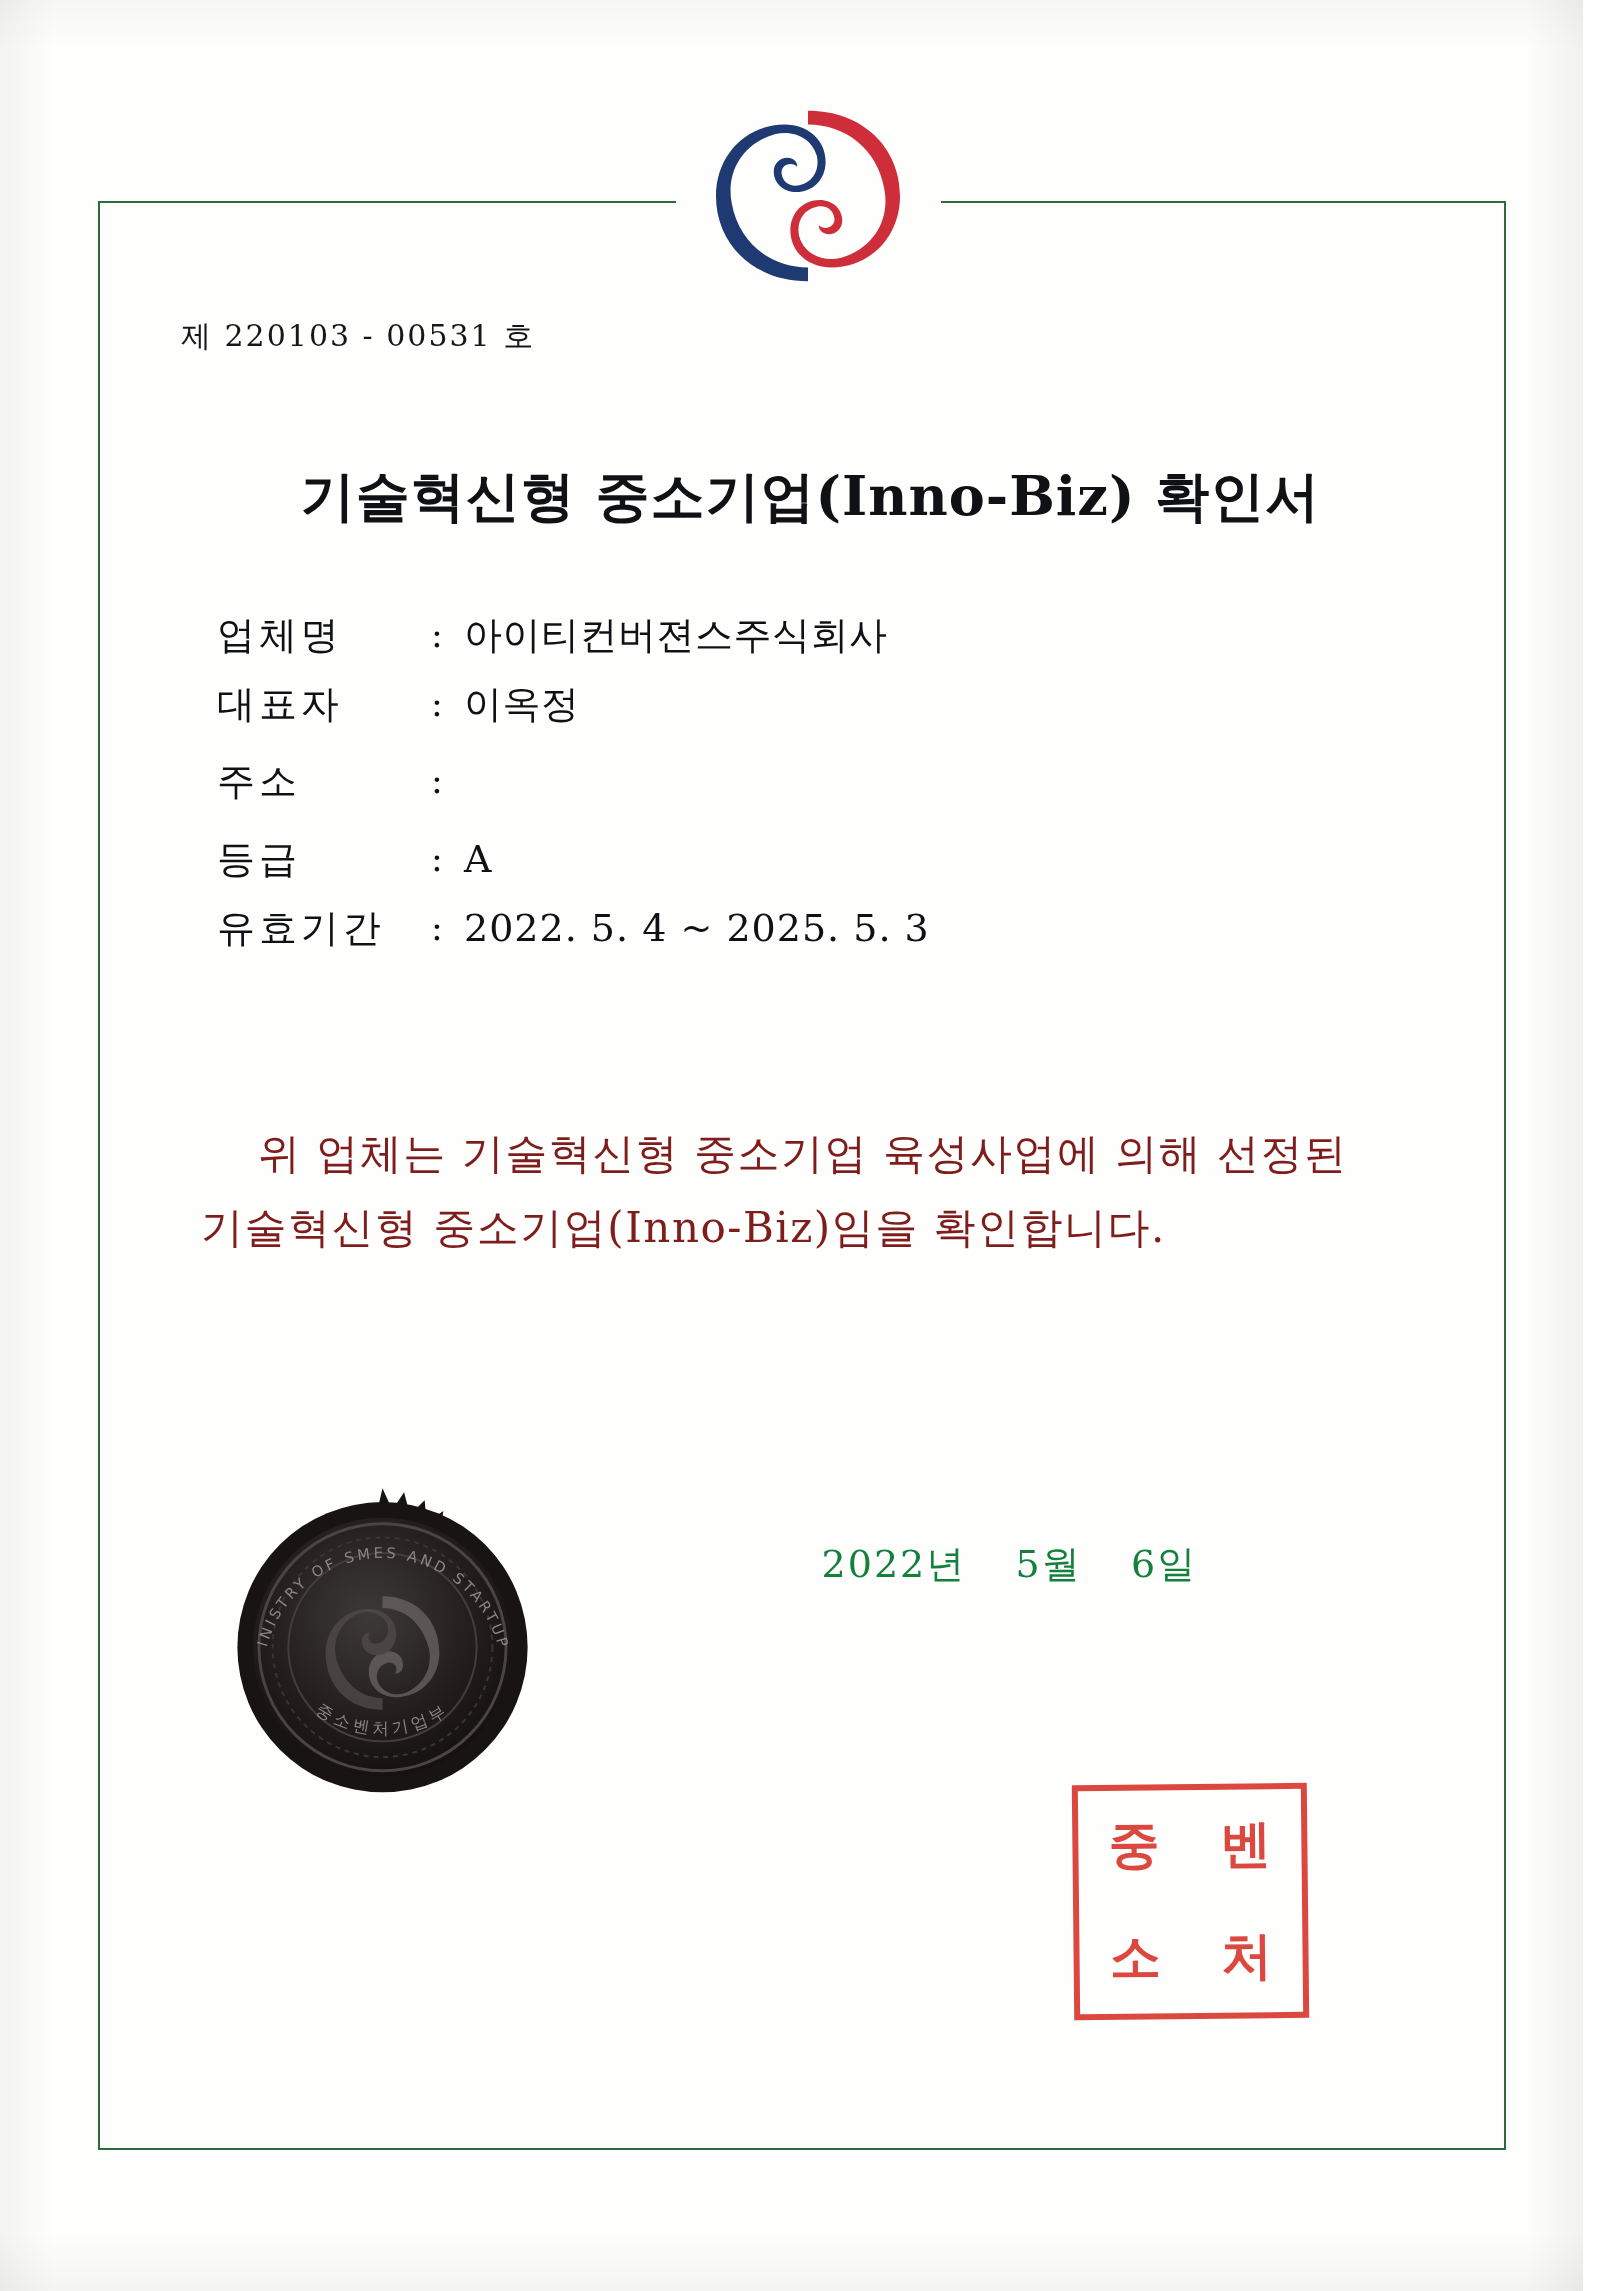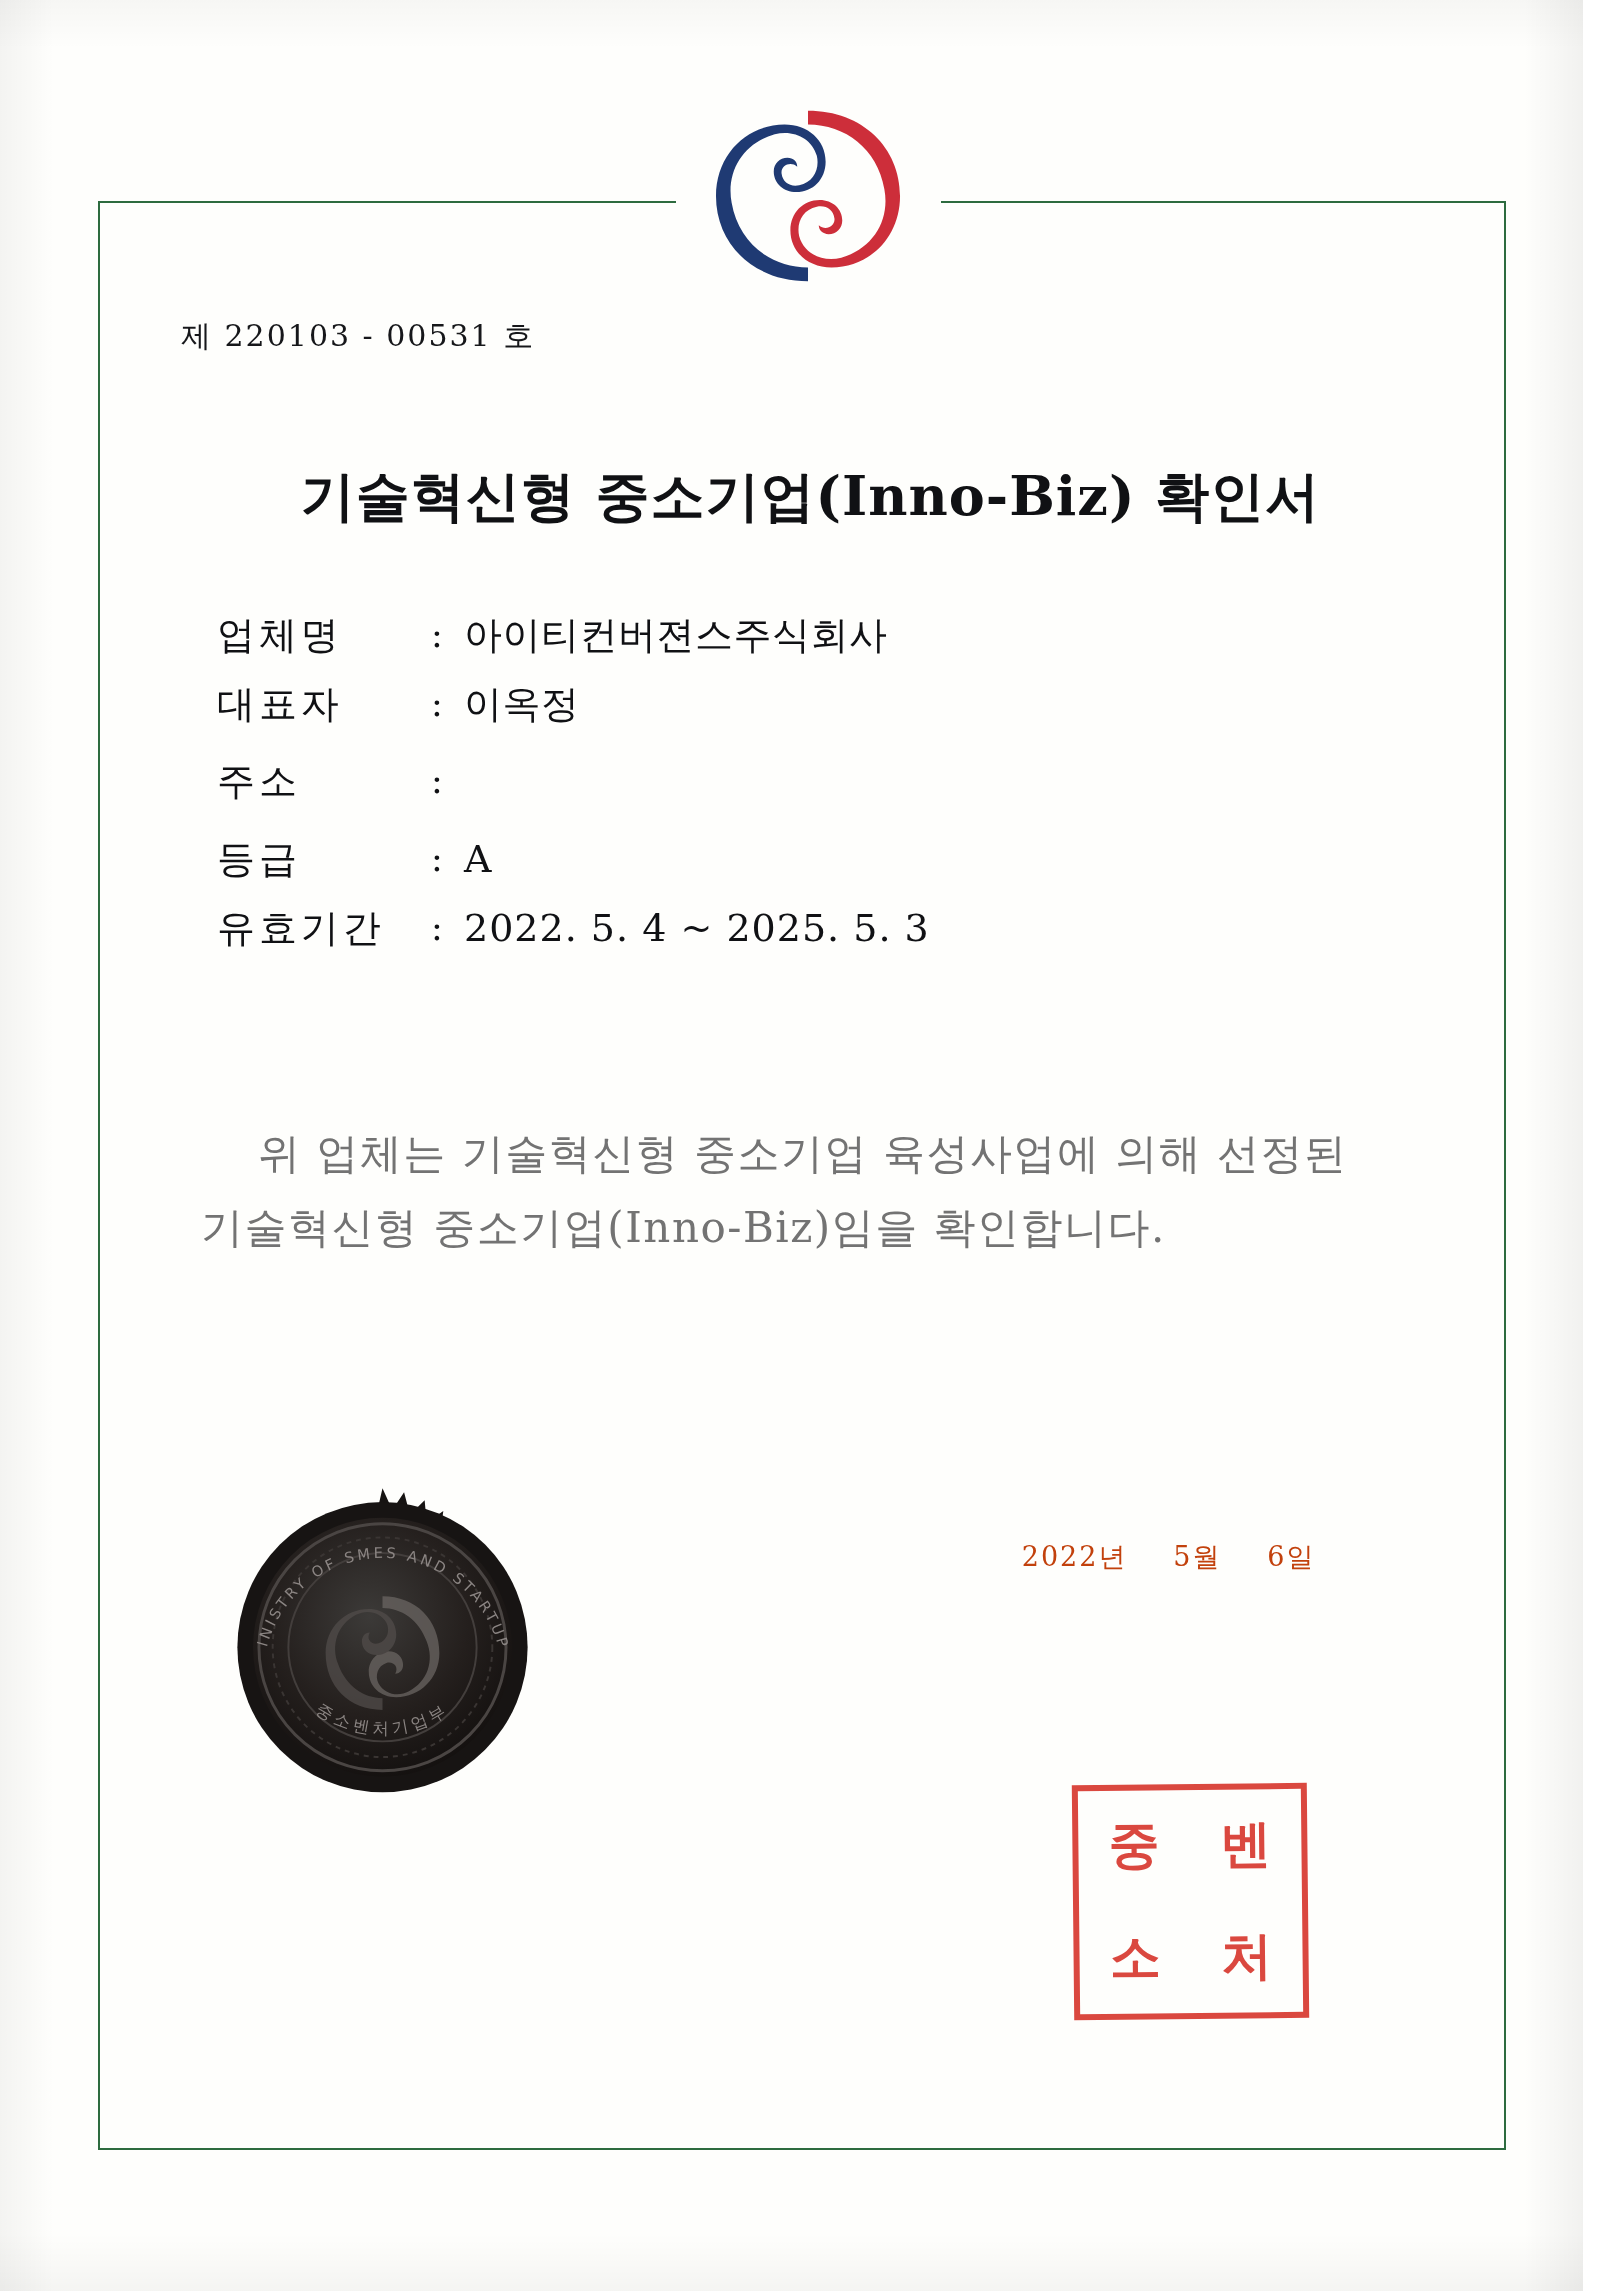--- a/index.html
+++ b/index.html
@@ -143,34 +143,34 @@
   }
 
   
   #body-statement {
     position: absolute;
     left: 201px;
     top: 1117px;
     width: 1191px;
     font-size: 42px;
     line-height: 74px;
-    color: #737373;
+    color: #7f1d1d;
     letter-spacing: 1.5px;
   }
   #body-statement .indent { display: inline-block; width: 57px; }
 
   
   #issue-date {
     position: absolute;
     left: 804px;
     top: 1539px;
     width: 529px;
-    text-align: right;
-    font-size: 27px;
-    color: #c2410c;
+    text-align: left;
+    font-size: 38px;
+    color: #15803d;
     letter-spacing: 2px;
     white-space: nowrap;
   }
   #issue-date .dpart { display: inline-block; margin: 0 17.6px; }
 
   
   #issuer-line {
     position: absolute;
     left: 392px;
     top: 1872px;

